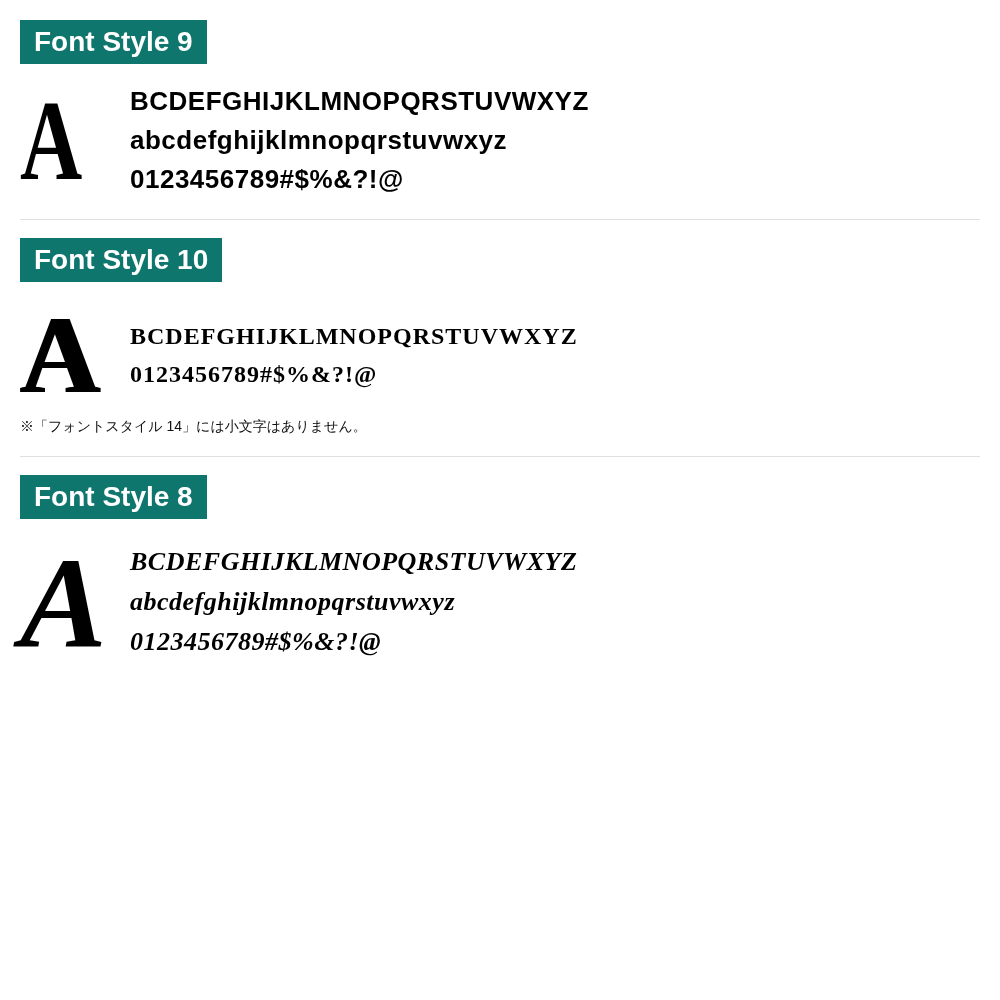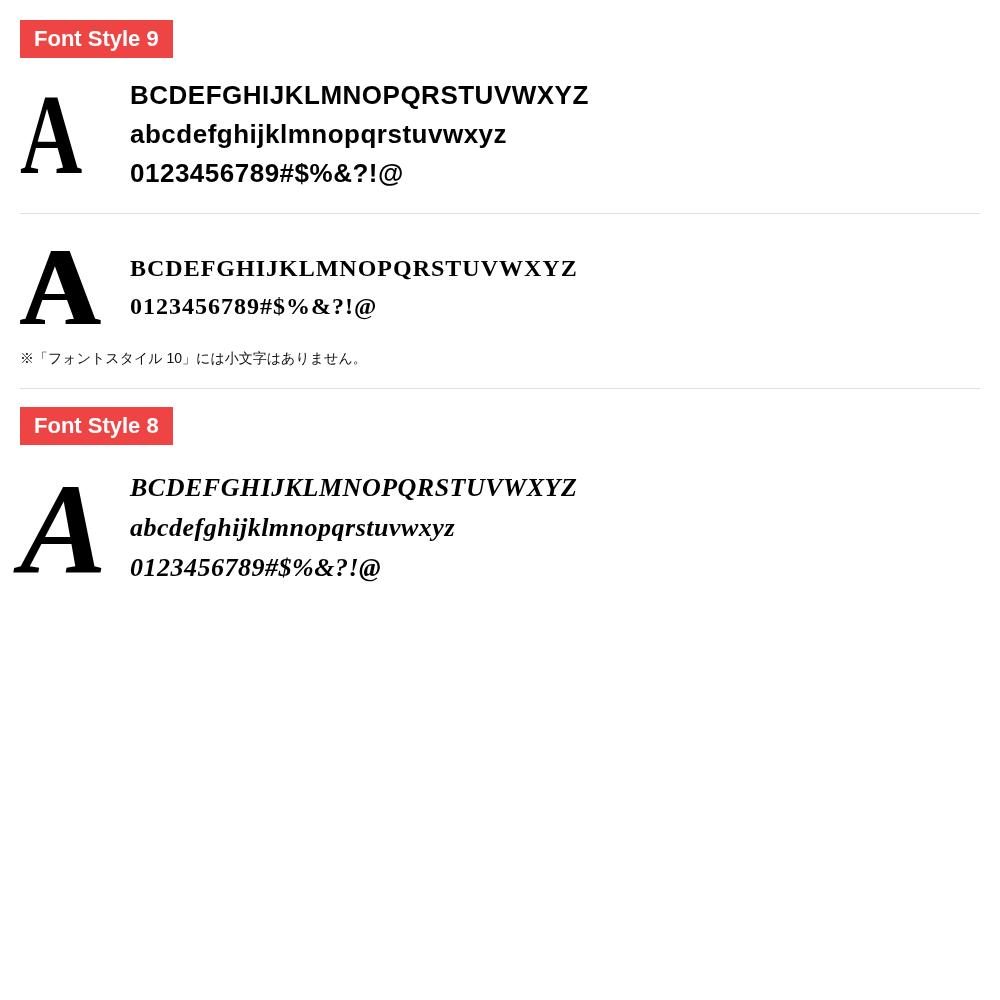--- a/index.html
+++ b/index.html
@@ -22,23 +22,23 @@
       background: #ffffff;
       padding: 20px 20px;
     }
 
     .font-section {
       margin-bottom: 20px;
     }
 
     .font-label {
       display: inline-block;
-      background: #ef4444;
+      background: #0f766e;
       color: #ffffff;
-      font-size: 22px;
+      font-size: 28px;
       font-weight: 700;
       padding: 6px 14px;
       margin-bottom: 18px;
       font-family: Arial, sans-serif;
     }
 
     
     .style9-demo {
       display: flex;
       align-items: center;
@@ -158,28 +158,29 @@
         <div>BCDEFGHIJKLMNOPQRSTUVWXYZ</div>
         <div>abcdefghijklmnopqrstuvwxyz</div>
         <div>0123456789#$%&amp;?!@</div>
       </div>
     </div>
   </div>
 
   <div class="divider"></div>
 
   <div class="font-section">
+    <div class="font-label">Font Style 10</div>
     <div class="style10-demo">
       <div class="style10-big-a">A</div>
       <div class="style10-chars">
         <div>BCDEFGHIJKLMNOPQRSTUVWXYZ</div>
         <div>0123456789#$%&amp;?!@</div>
       </div>
     </div>
-    <div class="style10-note">※「フォントスタイル 10」には小文字はありません。</div>
+    <div class="style10-note">※「フォントスタイル 14」には小文字はありません。</div>
   </div>
 
   <div class="divider"></div>
 
   <div class="font-section">
     <div class="font-label">Font Style 8</div>
     <div class="style11-demo">
       <div class="style11-big-a">A</div>
       <div class="style11-chars">
         <div>BCDEFGHIJKLMNOPQRSTUVWXYZ</div>

